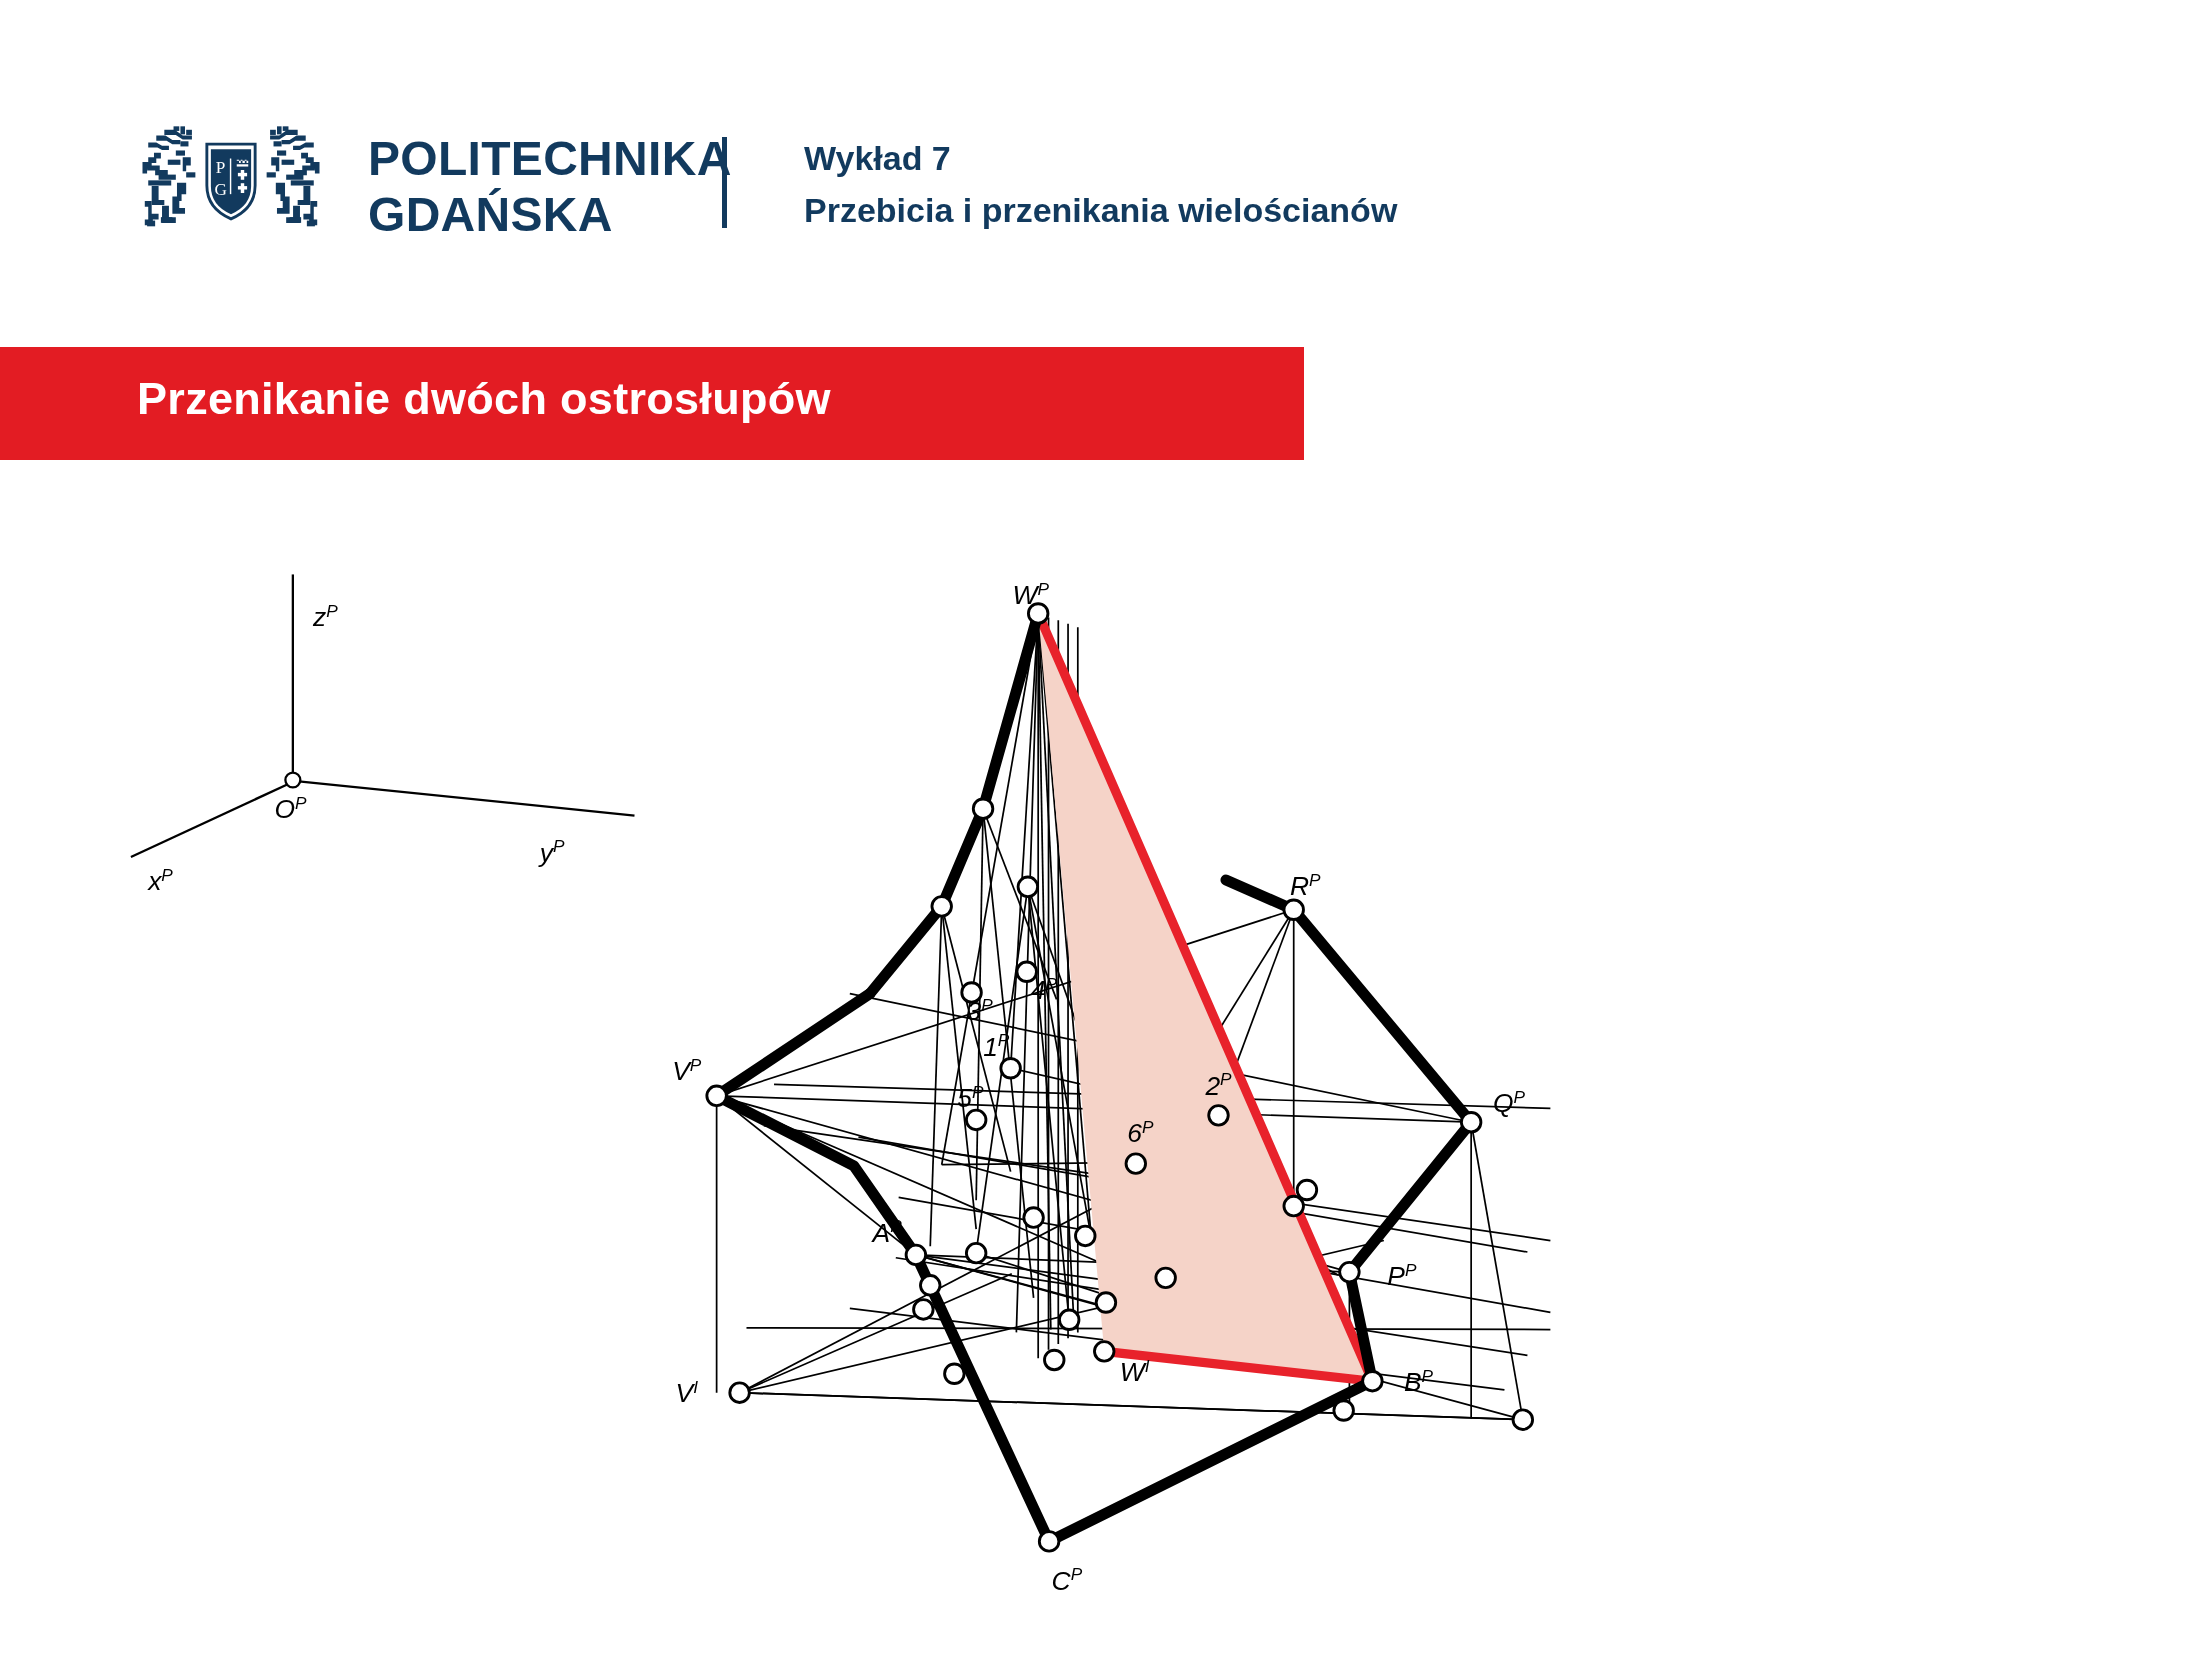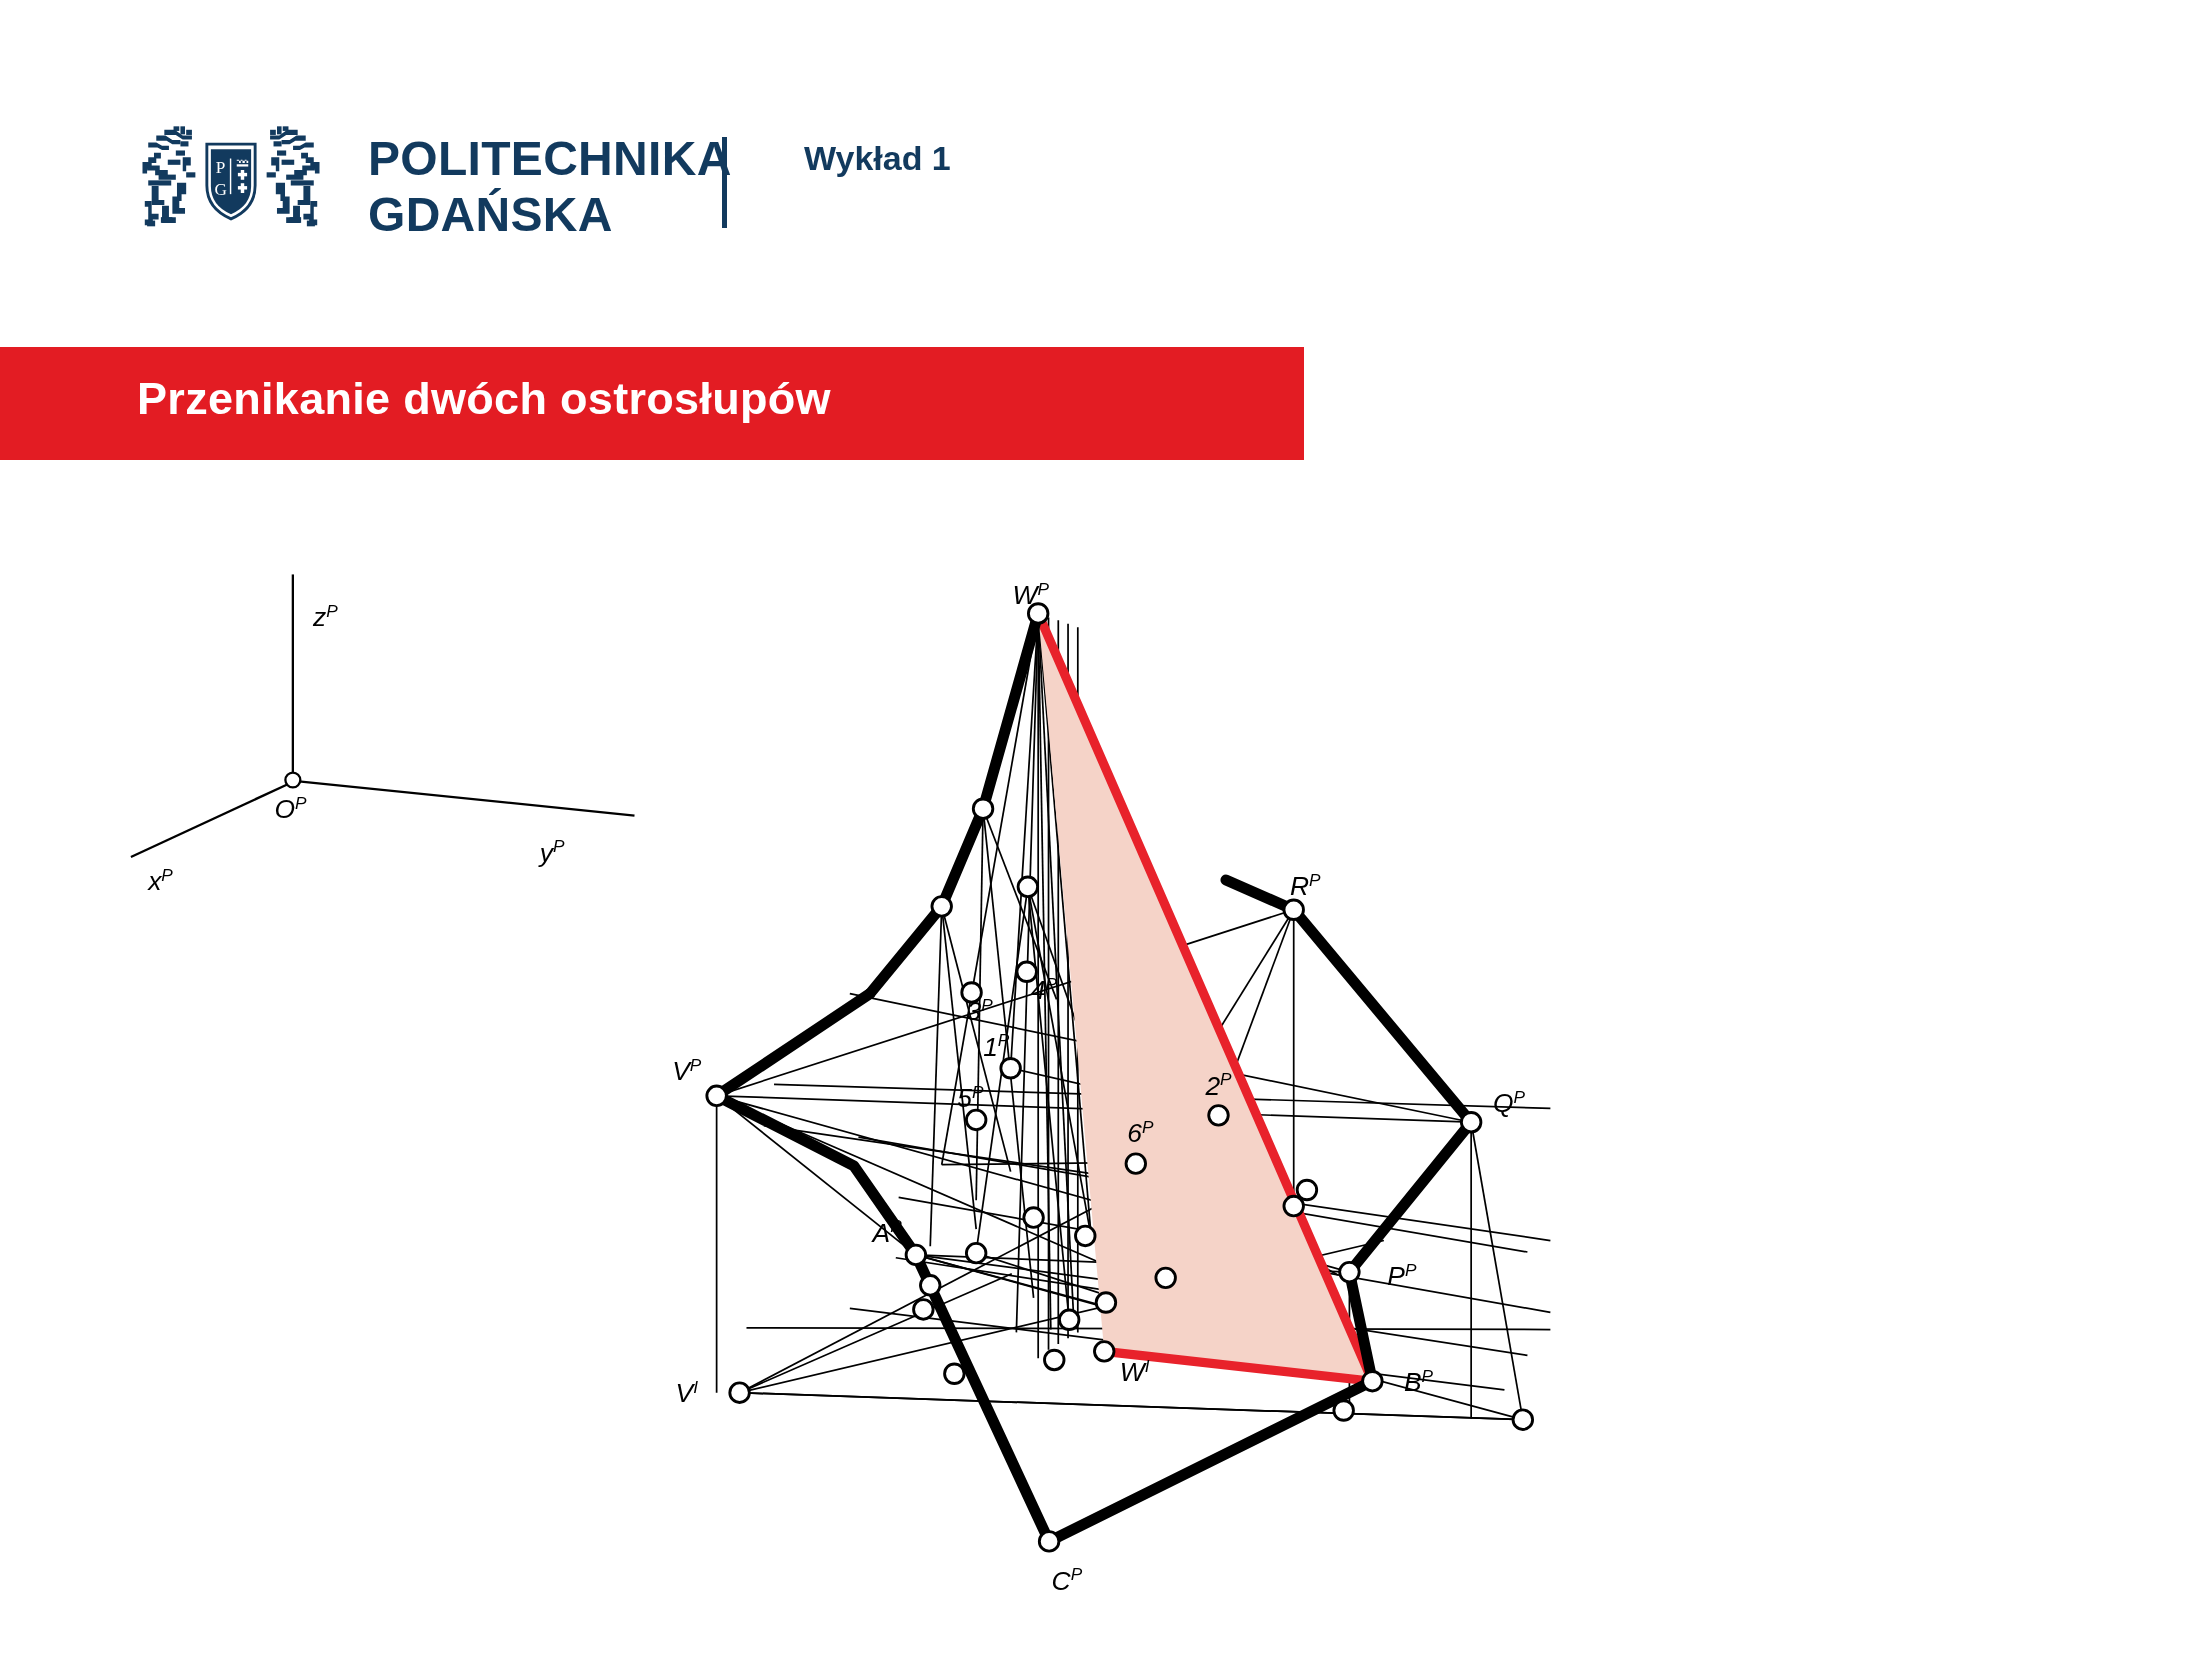--- a/index.html
+++ b/index.html
@@ -175,21 +175,22 @@
   </div>
 
   <div class="brand-name">
     <span class="brand-line">POLITECHNIKA</span>
     <span class="brand-line">GDAŃSKA</span>
   </div>
 
   <div class="header-divider"></div>
 
   <div class="header-titles">
-    <span>Wykład 1</span>
+    <span>Wykład 7</span>
+    <span>Przebicia i przenikania wielościanów</span>
   </div>
 </div>
 
 <div class="banner">
   <div class="banner-title">Przenikanie dwóch ostrosłupów</div>
 </div>
 
 <div class="drawing">
 <svg viewBox="0 0 3840 2020" xmlns="http://www.w3.org/2000/svg">
 

